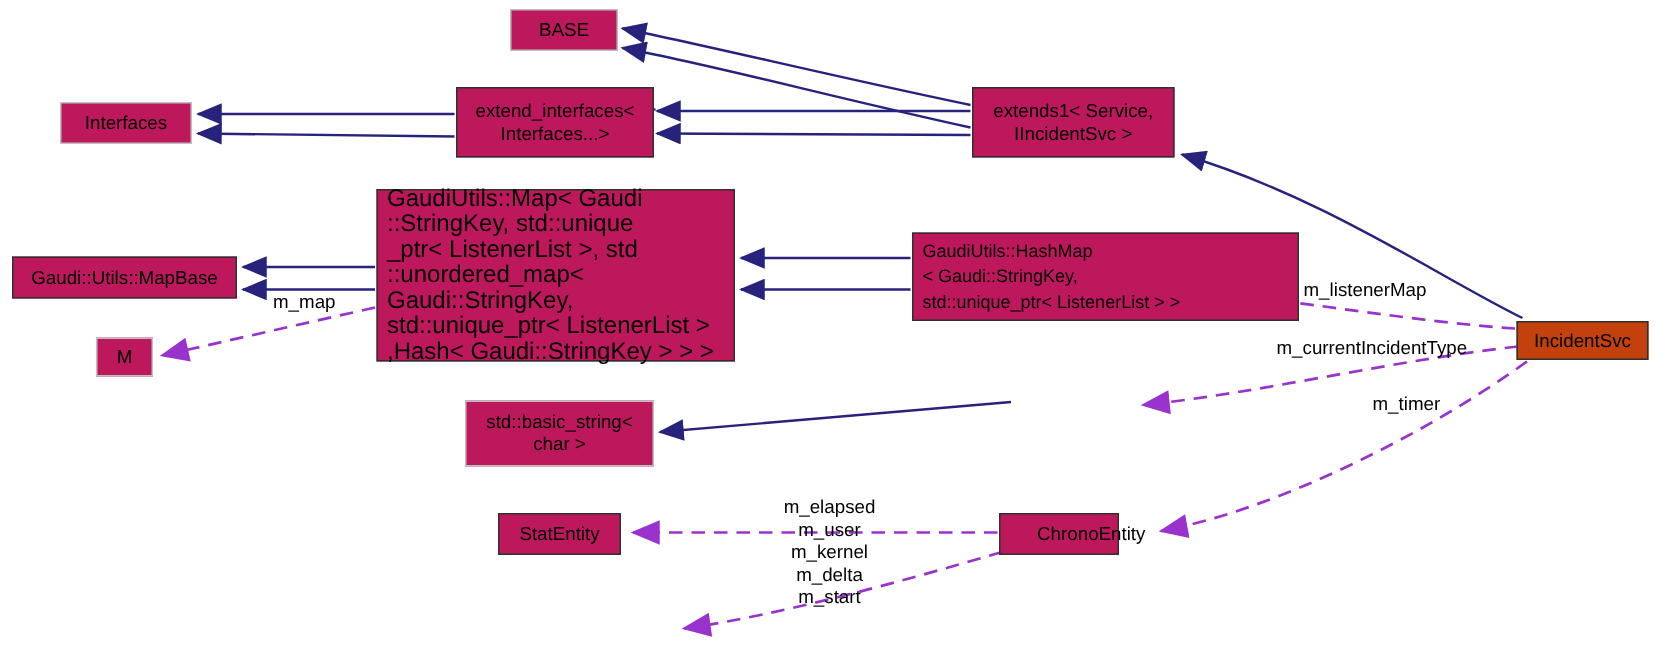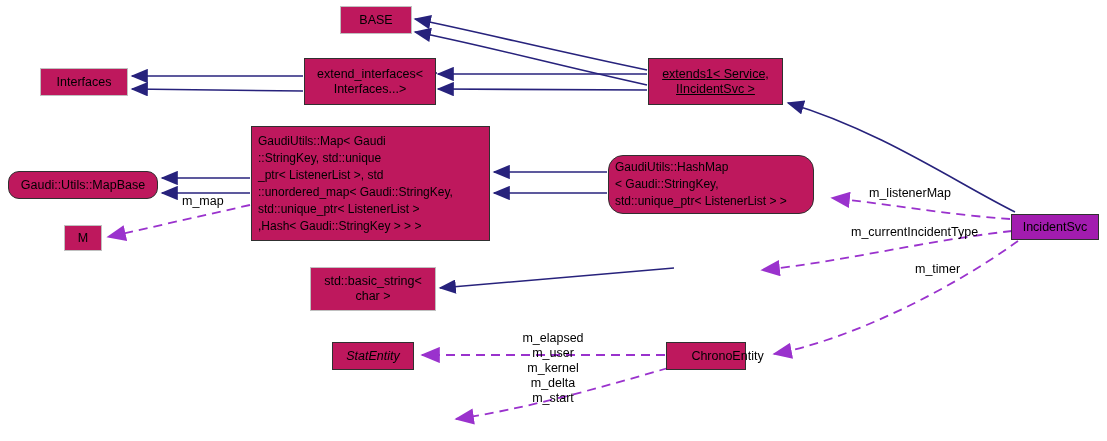--- a/index.html
+++ b/index.html
@@ -38,21 +38,21 @@
     letter-spacing: 0px;
   }
   .node.thin {
     border: 1px solid #c0c0c0;
   }
   .node.bold {
     border: 1.5px solid #303030;
   }
   .node.current {
     border: 1.5px solid #303030;
-    background: #a21caf;
+    background: #c2410c;
   }
   .node.left-align {
     justify-content: flex-start;
     text-align: left;
     padding-left: 6px;
   }
   .edge-label {
     position: absolute;
     font-size: 12.5px;
     color: #000000;
@@ -111,45 +111,45 @@
     </g>
   </svg>
 
   <div class="node thin" style="left:340px; top:6px; width:72px; height:28px;">BASE</div>
 
   <div class="node thin" style="left:40px; top:68px; width:88px; height:28px;">Interfaces</div>
 
   <div class="node bold" style="left:304px; top:58px; width:132px; height:47px;">extend_interfaces&lt;
 Interfaces...&gt;</div>
 
-  <div class="node bold" style="left:648px; top:58px; width:135px; height:47px;text-decoration:underline;">extends1&lt; Service,
+  <div class="node bold" style="left:648px; top:58px; width:135px; height:47px;">extends1&lt; Service,
 IIncidentSvc &gt;</div>
 
-  <div class="node bold" style="left:8px; top:171px; width:150px; height:28px;border-radius:11px;">Gaudi::Utils::MapBase</div>
+  <div class="node bold" style="left:8px; top:171px; width:150px; height:28px;">Gaudi::Utils::MapBase</div>
 
-  <div class="node bold left-align" style="left:251px; top:126px; width:239px; height:115px; font-size:12px; line-height:17px;">GaudiUtils::Map&lt; Gaudi
+  <div class="node bold left-align" style="left:251px; top:126px; width:239px; height:115px; font-size:16px; line-height:17px;">GaudiUtils::Map&lt; Gaudi
 ::StringKey, std::unique
 _ptr&lt; ListenerList &gt;, std
 ::unordered_map&lt; Gaudi::StringKey,
 std::unique_ptr&lt; ListenerList &gt;
    ,Hash&lt; Gaudi::StringKey &gt; &gt; &gt;</div>
 
   <div class="node thin" style="left:64px; top:225px; width:38px; height:26px;">M</div>
 
-  <div class="node bold left-align" style="left:608px; top:155px; width:206px; height:59px; font-size:12px; line-height:17px;border-radius:15px;">GaudiUtils::HashMap
+  <div class="node bold left-align" style="left:608px; top:155px; width:258px; height:59px; font-size:12px; line-height:17px;">GaudiUtils::HashMap
 &lt; Gaudi::StringKey,
  std::unique_ptr&lt; ListenerList &gt; &gt;</div>
 
   <div class="node current" style="left:1011px; top:214px; width:88px; height:26px;">IncidentSvc</div>
 
   <div class="node thin" style="left:310px; top:267px; width:126px; height:44px;">std::basic_string&lt;
 char &gt;</div>
 
 
-  <div class="node bold" style="left:332px; top:342px; width:82px; height:28px;font-style:italic;">StatEntity</div>
+  <div class="node bold" style="left:332px; top:342px; width:82px; height:28px;">StatEntity</div>
 
   <div class="node bold" style="left:666px; top:342px; width:80px; height:28px;padding-left:43px;">ChronoEntity</div>
 
 
   <div class="edge-label" style="left:182px; top:194px;">m_map</div>
 
   <div class="edge-label" style="left:869px; top:186px;">m_listenerMap</div>
 
   <div class="edge-label" style="left:851px; top:225px;">m_currentIncidentType</div>
 

